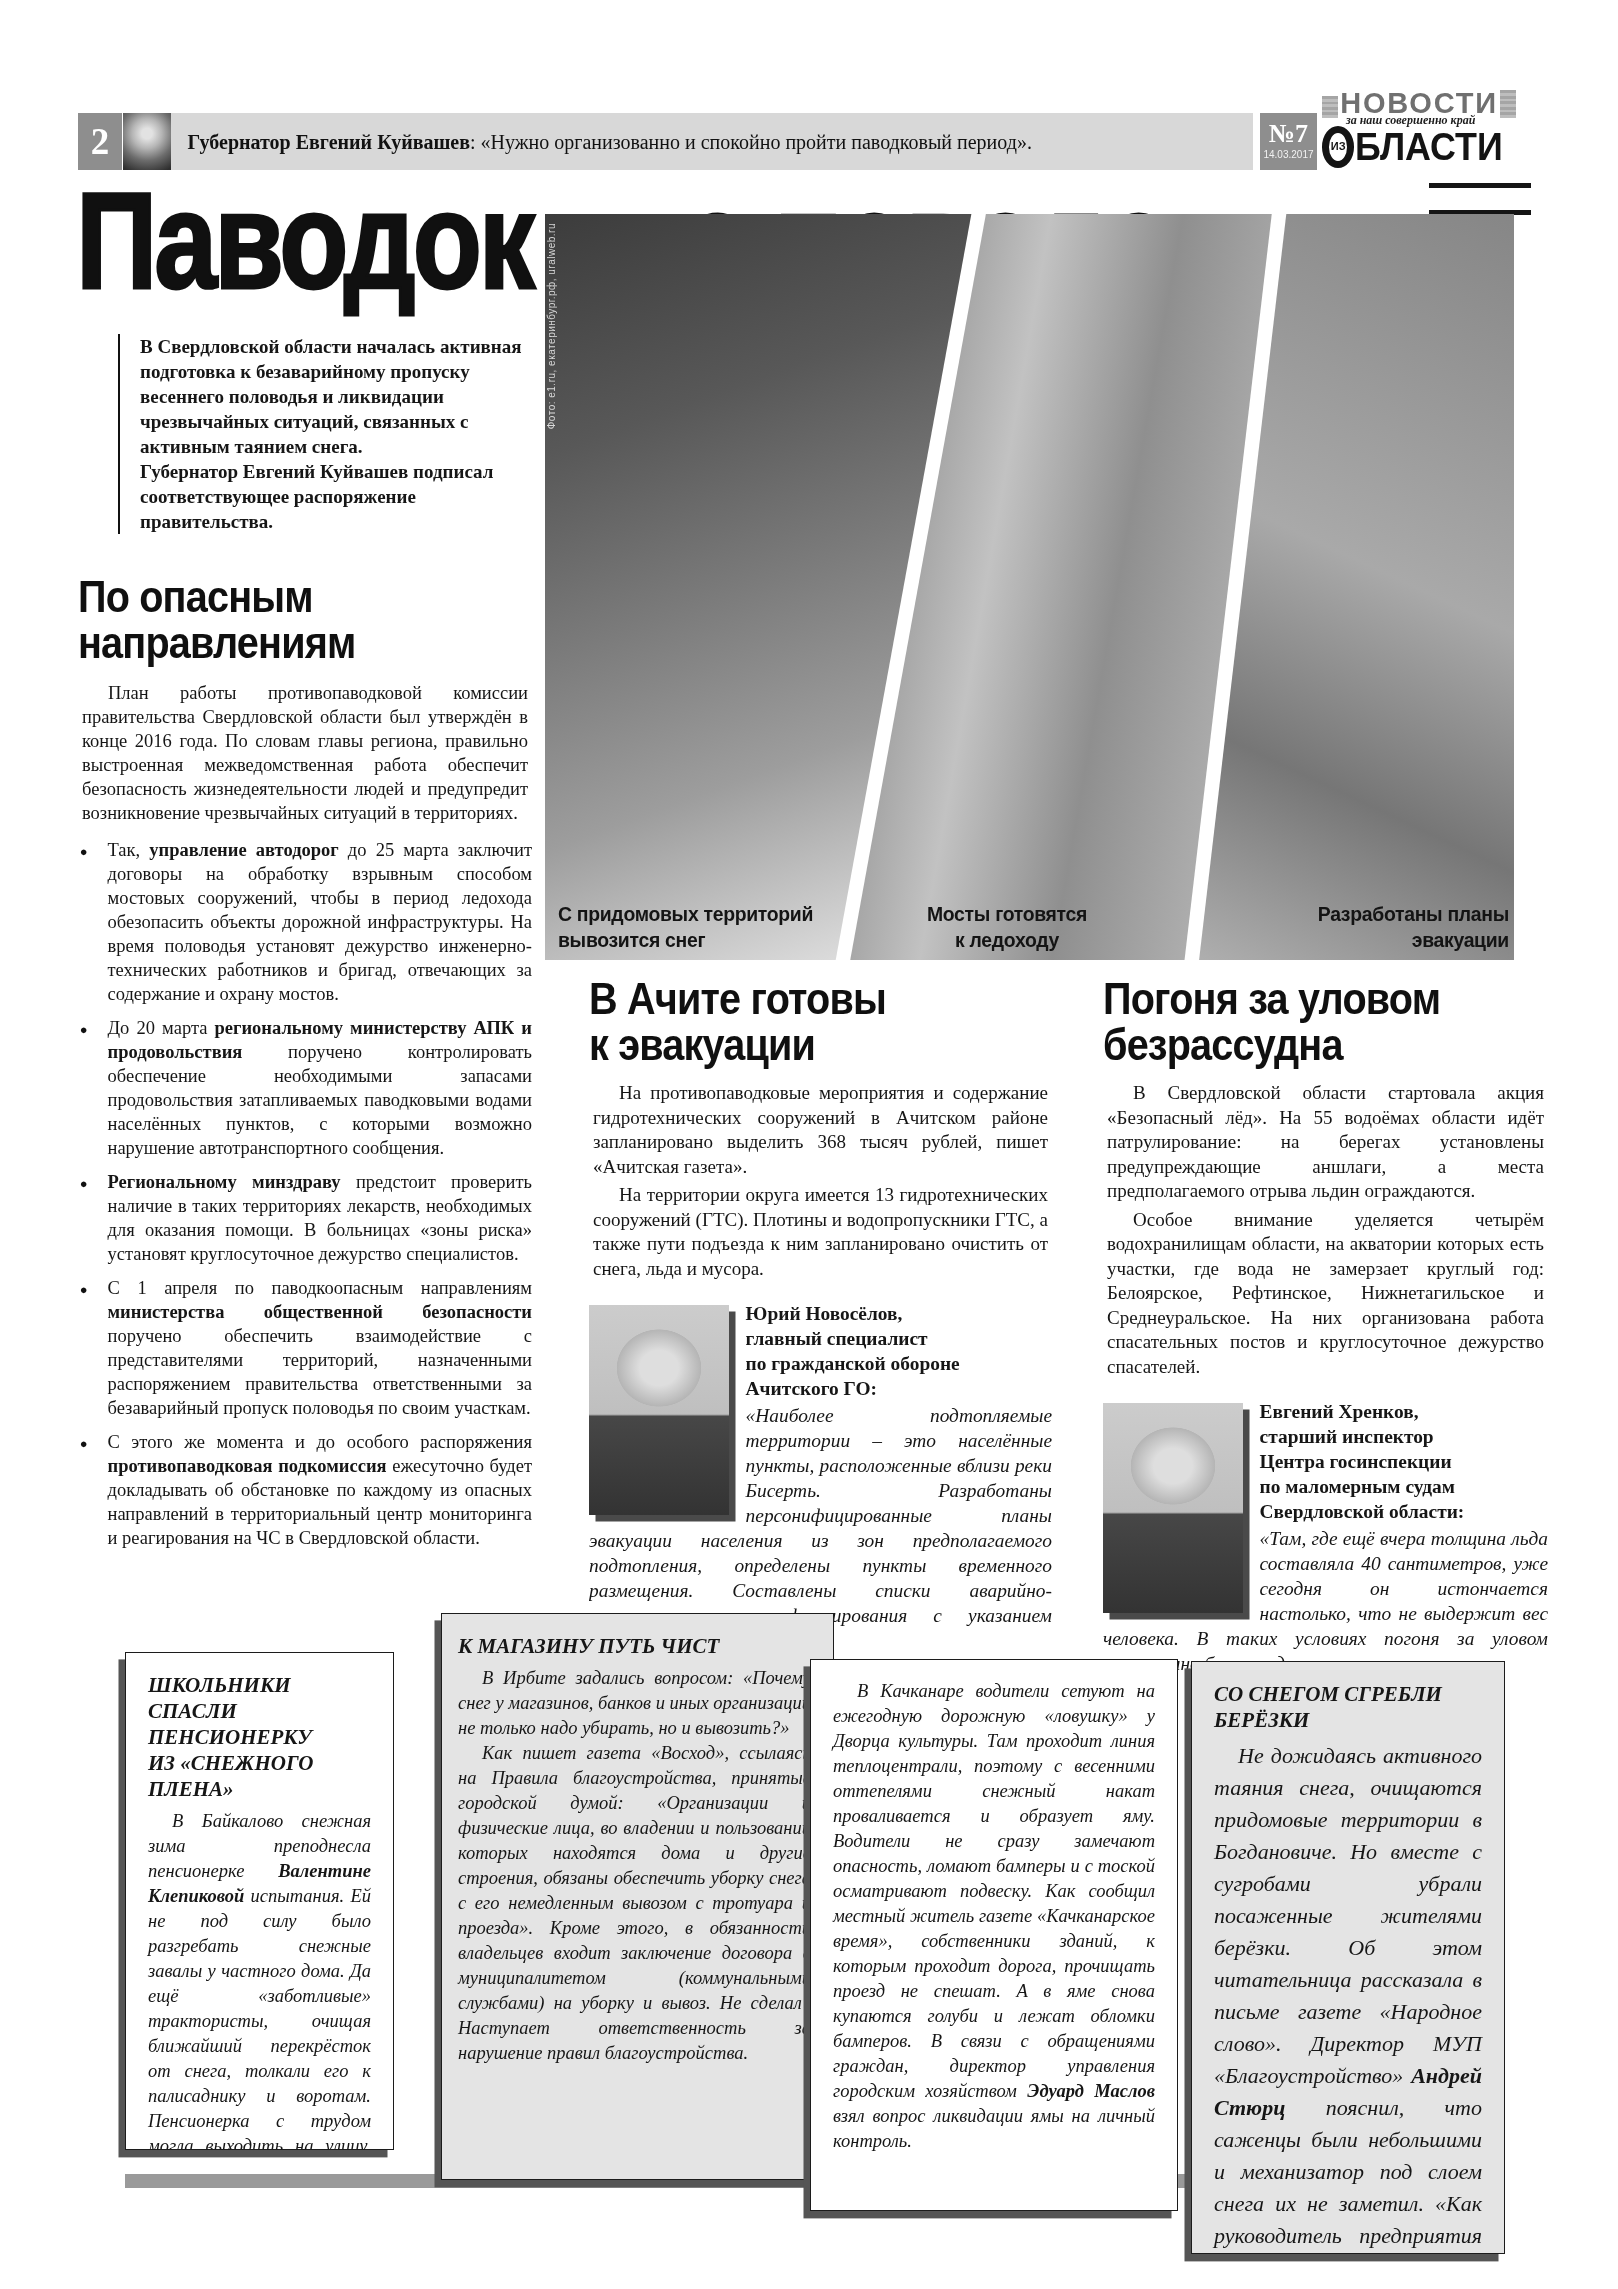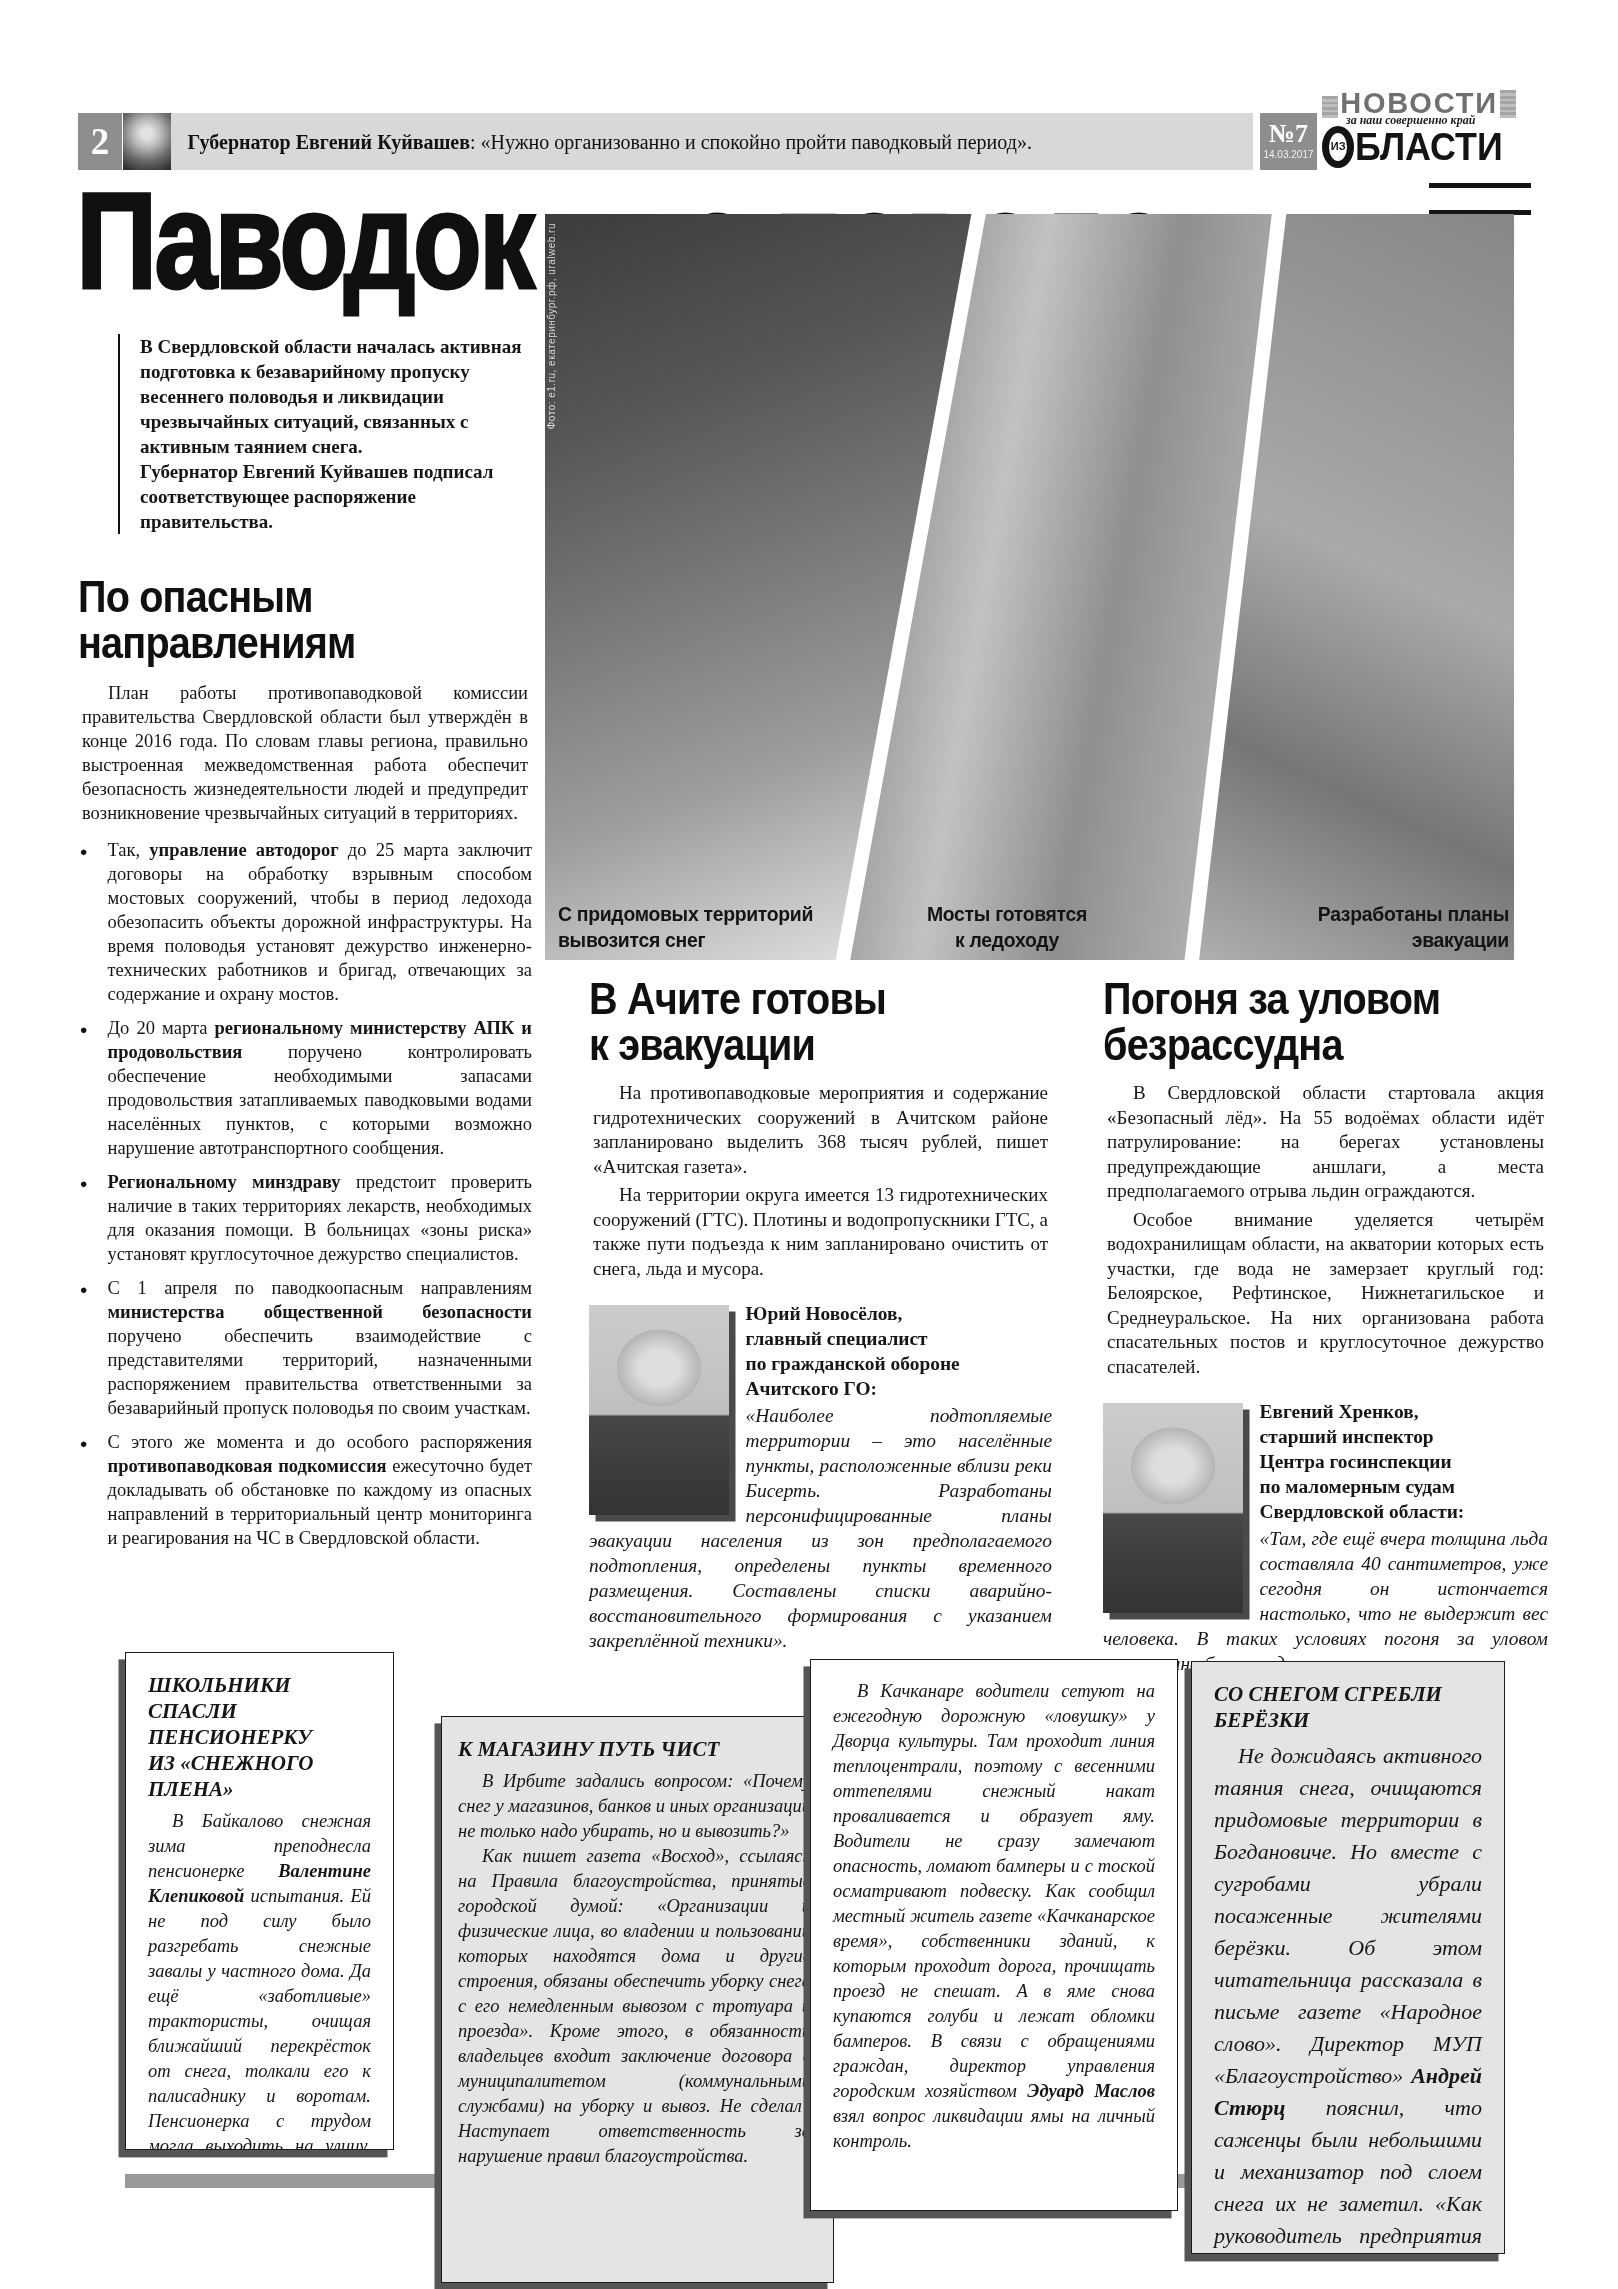--- a/index.html
+++ b/index.html
@@ -92,21 +92,21 @@
                            linear-gradient(180deg,#cccccc 0%,#bfbfbf 52%,#474747 53%,#333333 100%);}
   .person-name{font:700 19.4px/25px "Liberation Serif",serif;white-space:pre-line;}
   .person-quote{font:italic 400 19.4px/25px "Liberation Serif",serif;text-align:justify;margin-top:1.8px;}
 
   
   .bottom-bar{position:absolute;left:125px;top:2174px;width:1380px;height:14px;background:#9a9a9a;z-index:0;}
   .brief{position:absolute;z-index:2;border:1.8px solid #1c1c1c;box-sizing:border-box;
          padding:18.5px 22px;box-shadow:-6.5px 7.4px 0 #555;overflow:hidden;background:#fff;}
   .brief.gray{background:#e4e4e4;}
   .brief1{left:125px;top:1652px;width:269px;height:498px;}
-  .brief2{left:441px;top:1716px;width:393px;height:567px;padding-left:16px;}
+  .brief2{left:441px;top:1613px;width:393px;height:567px;padding-left:16px;}
   .brief3{left:810px;top:1659px;width:368px;height:552px;}
   .brief4{left:1191px;top:1661px;width:314px;height:593px;}
   .brief-title{font:700 italic 21px/26px "Liberation Serif",serif;white-space:pre-line;margin-bottom:7.4px;}
   .brief-body p.brief-p{font:italic 400 18.5px/25px "Liberation Serif",serif;text-align:justify;
                         text-indent:24px;margin:0;hyphens:auto;}
   .brief4 .brief-body p.brief-p{font-size:22px;line-height:32px;}
 </style>
 </head>
 <body>
 

